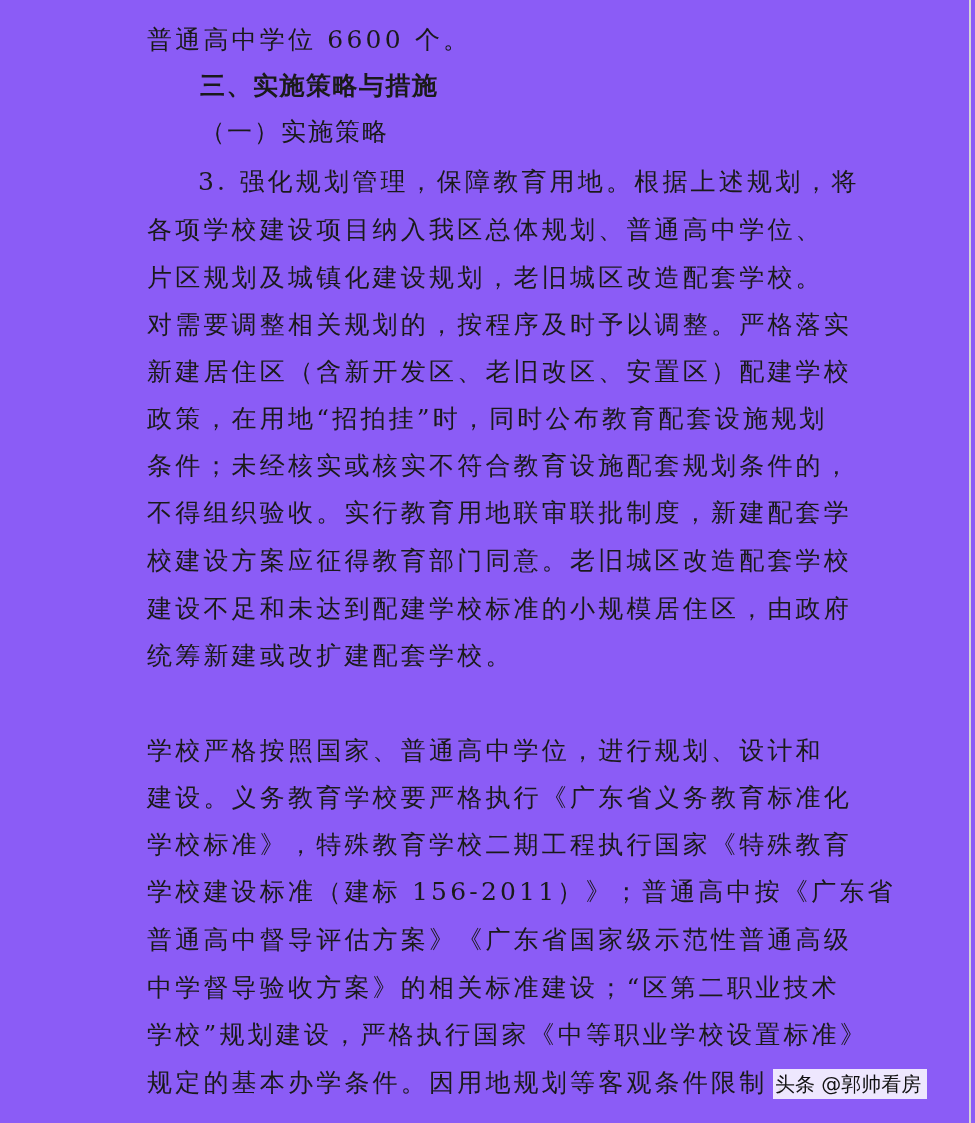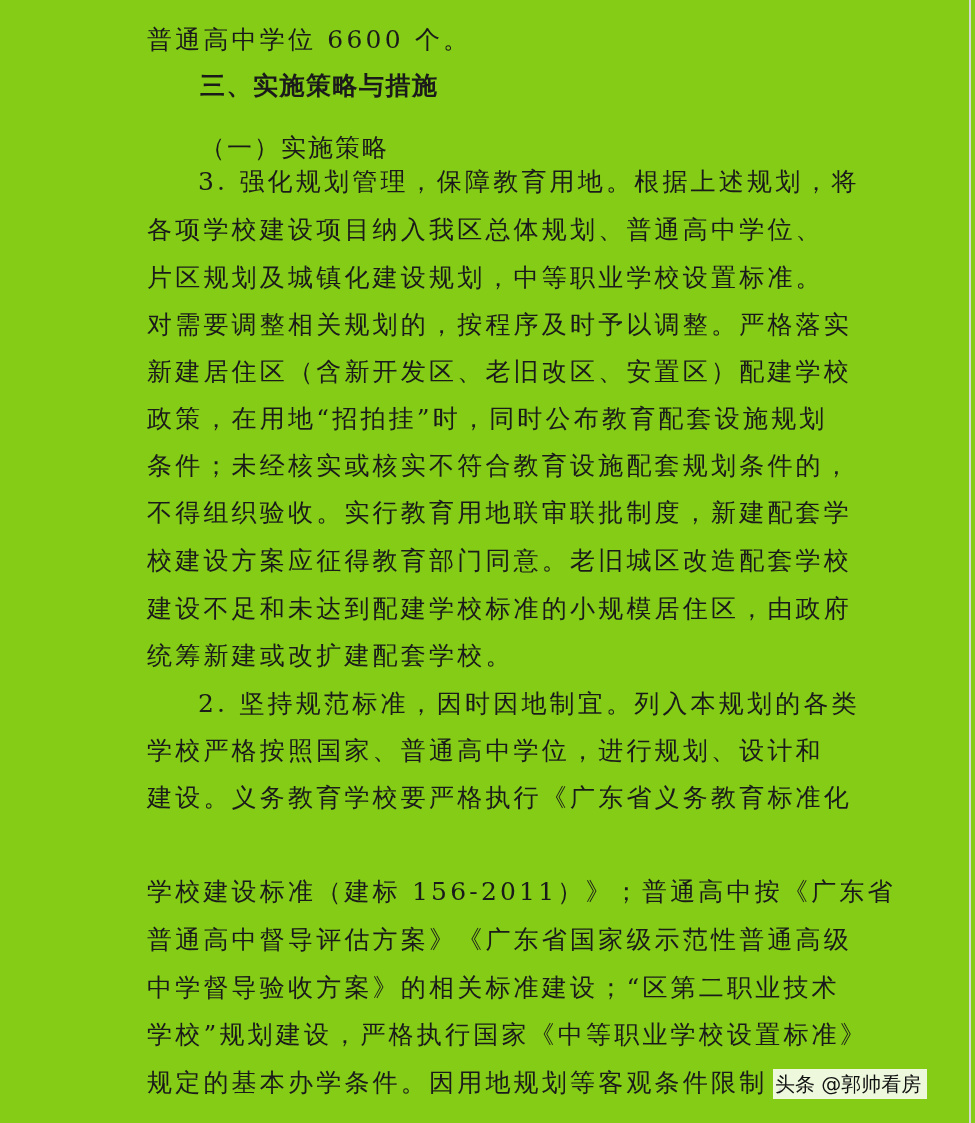--- a/index.html
+++ b/index.html
@@ -12,21 +12,21 @@
     height: 1123px;
     position: relative;
     overflow: hidden;
     font-family: "DejaVu Serif", "Liberation Serif", serif;
     color: #1a1a1a;
   }
   .page {
     position: absolute;
     left: 0; top: 0;
     width: 975px; height: 1123px;
-    background: #84cc16;
+    background: #8b5cf6;
   }
   .right-edge {
     position: absolute;
     right: 4px; top: 0;
     width: 2px; height: 1123px;
     background: #d6d6d6;
   }
   .line {
     position: absolute;
     left: 147px;
@@ -40,21 +40,20 @@
   .indent { left: 198px; }
   .heading {
     font-family: Liberation Sans, sans-serif;
     font-weight: bold;
     letter-spacing: 1.5px;
     left: 200px;
   }
   .subheading {
     left: 200px;
     letter-spacing: 2px;
-    margin-top: 16px;
   }
   .watermark {
     position: absolute;
     left: 773px;
     top: 1069px;
     font-family: "DejaVu Sans", "Liberation Sans", sans-serif;
     font-size: 20px;
     line-height: 30px;
     color: #111111;
     white-space: nowrap;
@@ -65,32 +64,32 @@
 </style>
 </head>
 <body>
 
 <div class="page">
   <div class="line" style="top:25px">普通高中学位 6600 个。</div>
   <div class="line heading" style="top:70px">三、实施策略与措施</div>
   <div class="line subheading" style="top:117px">（一）实施策略</div>
   <div class="line indent" style="top:167px">3. 强化规划管理，保障教育用地。根据上述规划，将</div>
   <div class="line" style="top:215px">各项学校建设项目纳入我区总体规划、普通高中学位、</div>
-  <div class="line" style="top:263px">片区规划及城镇化建设规划，中等职业学校设置标准。</div>
+  <div class="line" style="top:263px">片区规划及城镇化建设规划，老旧城区改造配套学校。</div>
   <div class="line" style="top:310px">对需要调整相关规划的，按程序及时予以调整。严格落实</div>
   <div class="line" style="top:404px">政策，在用地“招拍挂”时，同时公布教育配套设施规划</div>
   <div class="line" style="top:357px">新建居住区（含新开发区、老旧改区、安置区）配建学校</div>
   <div class="line" style="top:451px">条件；未经核实或核实不符合教育设施配套规划条件的，</div>
   <div class="line" style="top:498px">不得组织验收。实行教育用地联审联批制度，新建配套学</div>
   <div class="line" style="top:546px">校建设方案应征得教育部门同意。老旧城区改造配套学校</div>
   <div class="line" style="top:594px">建设不足和未达到配建学校标准的小规模居住区，由政府</div>
   <div class="line" style="top:641px">统筹新建或改扩建配套学校。</div>
-  <div class="line indent" style="top:689px">2. 坚持规范标准，因时因地制宜。列入本规划的各类</div>
   <div class="line" style="top:736px">学校严格按照国家、普通高中学位，进行规划、设计和</div>
   <div class="line" style="top:783px">建设。义务教育学校要严格执行《广东省义务教育标准化</div>
+  <div class="line" style="top:830px">学校标准》，特殊教育学校二期工程执行国家《特殊教育</div>
   <div class="line" style="top:877px">学校建设标准（建标 156-2011）》；普通高中按《广东省</div>
   <div class="line" style="top:925px">普通高中督导评估方案》《广东省国家级示范性普通高级</div>
   <div class="line" style="top:973px">中学督导验收方案》的相关标准建设；“区第二职业技术</div>
   <div class="line" style="top:1020px">学校”规划建设，严格执行国家《中等职业学校设置标准》</div>
   <div class="line" style="top:1068px">规定的基本办学条件。因用地规划等客观条件限制，</div>
 
   <div class="watermark">头条 @郭帅看房</div>
   <div class="right-edge"></div>
 </div>
 

